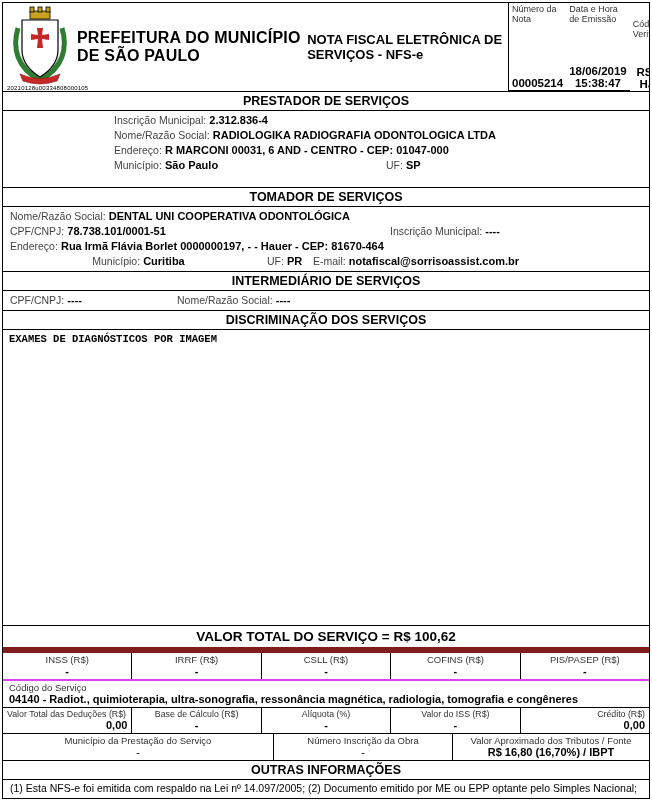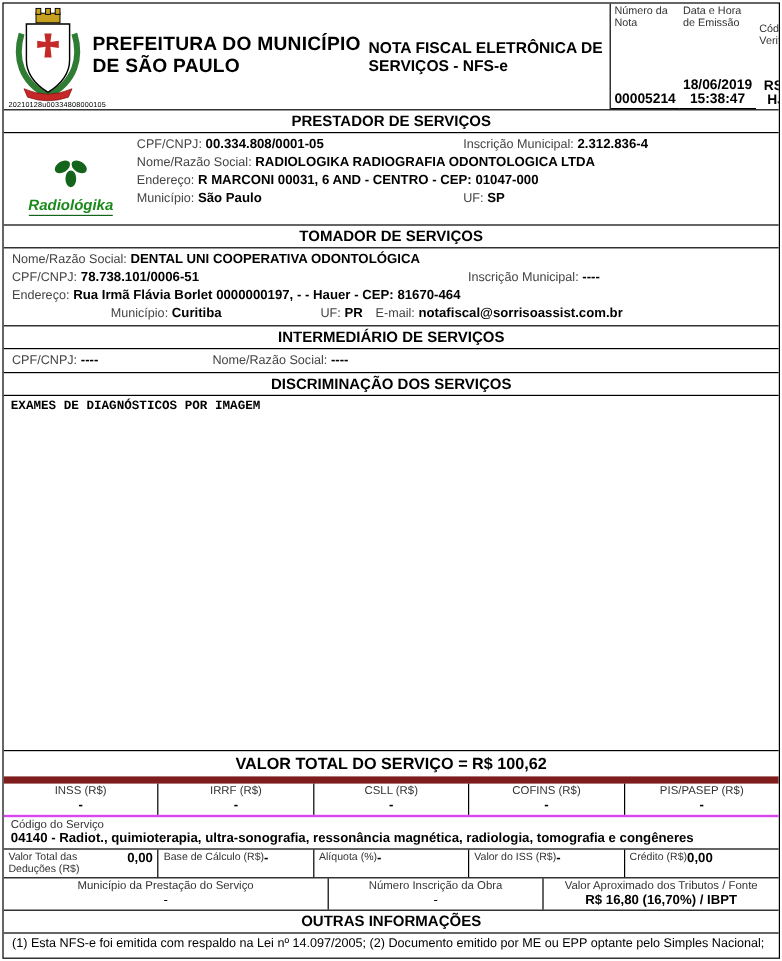--- a/index.html
+++ b/index.html
@@ -52,21 +52,21 @@
   .tax-label{font-size:9.5px;color:#333;display:block;}
   .tax-val{font-size:11px;font-weight:bold;display:block;}
 
   
   .cod{border-bottom:1px solid #000;padding:1px 6px 2px 6px;flex:0 0 auto;}
   .cod-label{font-size:9.5px;color:#333;display:block;}
   .cod-value{font-size:11px;font-weight:bold;display:block;}
 
   
   .vals{display:flex;border-bottom:1px solid #000;flex:0 0 auto;}
-  .val-cell{flex:1;border-right:1px solid #000;padding:1px 4px 2px 4px;display:flex;}
+  .val-cell{flex:1;border-right:1px solid #000;padding:1px 4px 2px 4px;display:flex;flex-direction:column;}
   .val-cell:last-child{border-right:none;}
   .v-label{font-size:8.8px;color:#333;}
   .v-value{font-size:11px;font-weight:bold;}
   .a-left{text-align:left;} .a-center{text-align:center;} .a-right{text-align:right;}
 
   
   .rod{display:flex;border-bottom:1px solid #000;flex:0 0 auto;}
   .rod-cell{border-right:1px solid #000;padding:1px 4px 2px 4px;display:flex;flex-direction:column;text-align:center;}
   .rod-cell:last-child{border-right:none;}
   .rod-c1{flex:0 0 262px;} .rod-c2{flex:0 0 170px;} .rod-c3{flex:1;}
@@ -112,33 +112,22 @@
       <div class="hi-cell">
         <span class="hi-label">Código de Verificação</span>
         <span class="hi-value">RSUB-HJCE</span>
       </div>
     </div>
     <div class="barcode-text">20210128u00334808000105</div>
   </div>
 
   <div class="section-title">PRESTADOR DE SERVIÇOS</div>
   <div class="sec-body" style="height:72px;">
-    <div class="prest-logo">
-      <svg width="34" height="26" viewBox="0 0 34 26" aria-hidden="true">
-        <g fill="#14641b">
-          <ellipse cx="10" cy="8" rx="7" ry="4.5" transform="rotate(-32 10 8)"></ellipse>
-          <ellipse cx="24" cy="8" rx="7" ry="4.5" transform="rotate(32 24 8)"></ellipse>
-          <ellipse cx="17" cy="18" rx="4.5" ry="7"></ellipse>
-        </g>
-      </svg>
-      <div><span class="prest-logo-text">Radiológika</span></div>
-    </div>
     <div class="prest-fields">
       <div class="frow">
-        <span class="fld w272"><span class="label">CPF/CNPJ:</span> <span class="value">00.334.808/0001-05</span></span>
         <span class="fld"><span class="label">Inscrição Municipal:</span> <span class="value">2.312.836-4</span></span>
       </div>
       <div class="frow">
         <span class="fld"><span class="label">Nome/Razão Social:</span> <span class="value">RADIOLOGIKA RADIOGRAFIA ODONTOLOGICA LTDA</span></span>
       </div>
       <div class="frow">
         <span class="fld"><span class="label">Endereço:</span> <span class="value">R MARCONI 00031, 6 AND - CENTRO - CEP: 01047-000</span></span>
       </div>
       <div class="frow">
         <span class="fld w272"><span class="label">Município:</span> <span class="value">São Paulo</span></span>
@@ -146,21 +135,21 @@
       </div>
     </div>
   </div>
 
   <div class="section-title">TOMADOR DE SERVIÇOS</div>
   <div class="sec-body">
     <div class="frow">
       <span class="fld"><span class="label">Nome/Razão Social:</span> <span class="value">DENTAL UNI  COOPERATIVA ODONTOLÓGICA</span></span>
     </div>
     <div class="frow">
-      <span class="fld w380"><span class="label">CPF/CNPJ:</span> <span class="value">78.738.101/0006-51</span></span>
+      <span class="fld w380"><span class="label">CPF/CNPJ:</span> <span class="value">78.738.101/0001-51</span></span>
       <span class="fld"><span class="label">Inscrição Municipal:</span> <span class="value">----</span></span>
     </div>
     <div class="frow">
       <span class="fld"><span class="label">Endereço:</span> <span class="value">Rua Irmã Flávia Borlet 0000000197, - - Hauer - CEP: 81670-464</span></span>
     </div>
     <div class="frow">
       <span class="fld w257"><span class="label">Município:</span> <span class="value">Curitiba</span></span>
       <span class="fld w46"><span class="label">UF:</span> <span class="value">PR</span></span>
       <span class="fld"><span class="label">E-mail:</span> <span class="value">notafiscal@sorrisoassist.com.br</span></span>
     </div>

